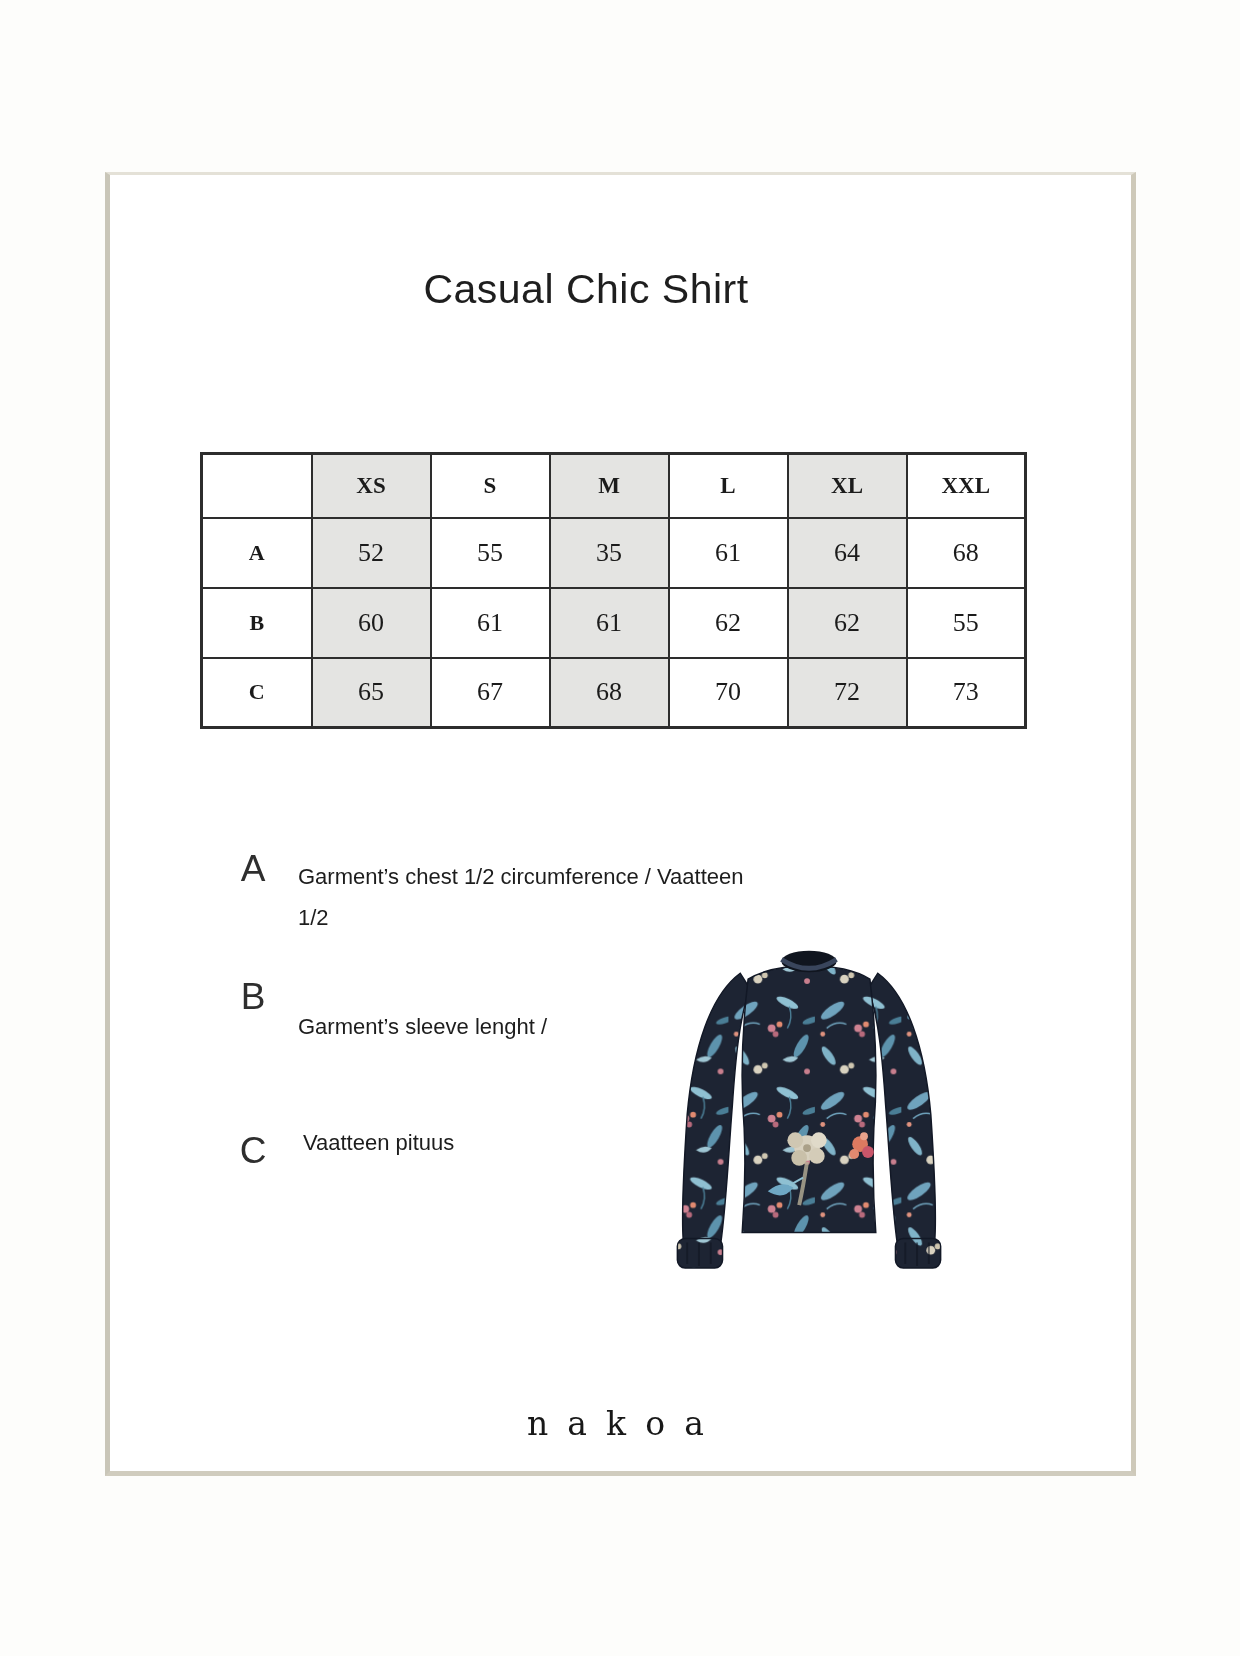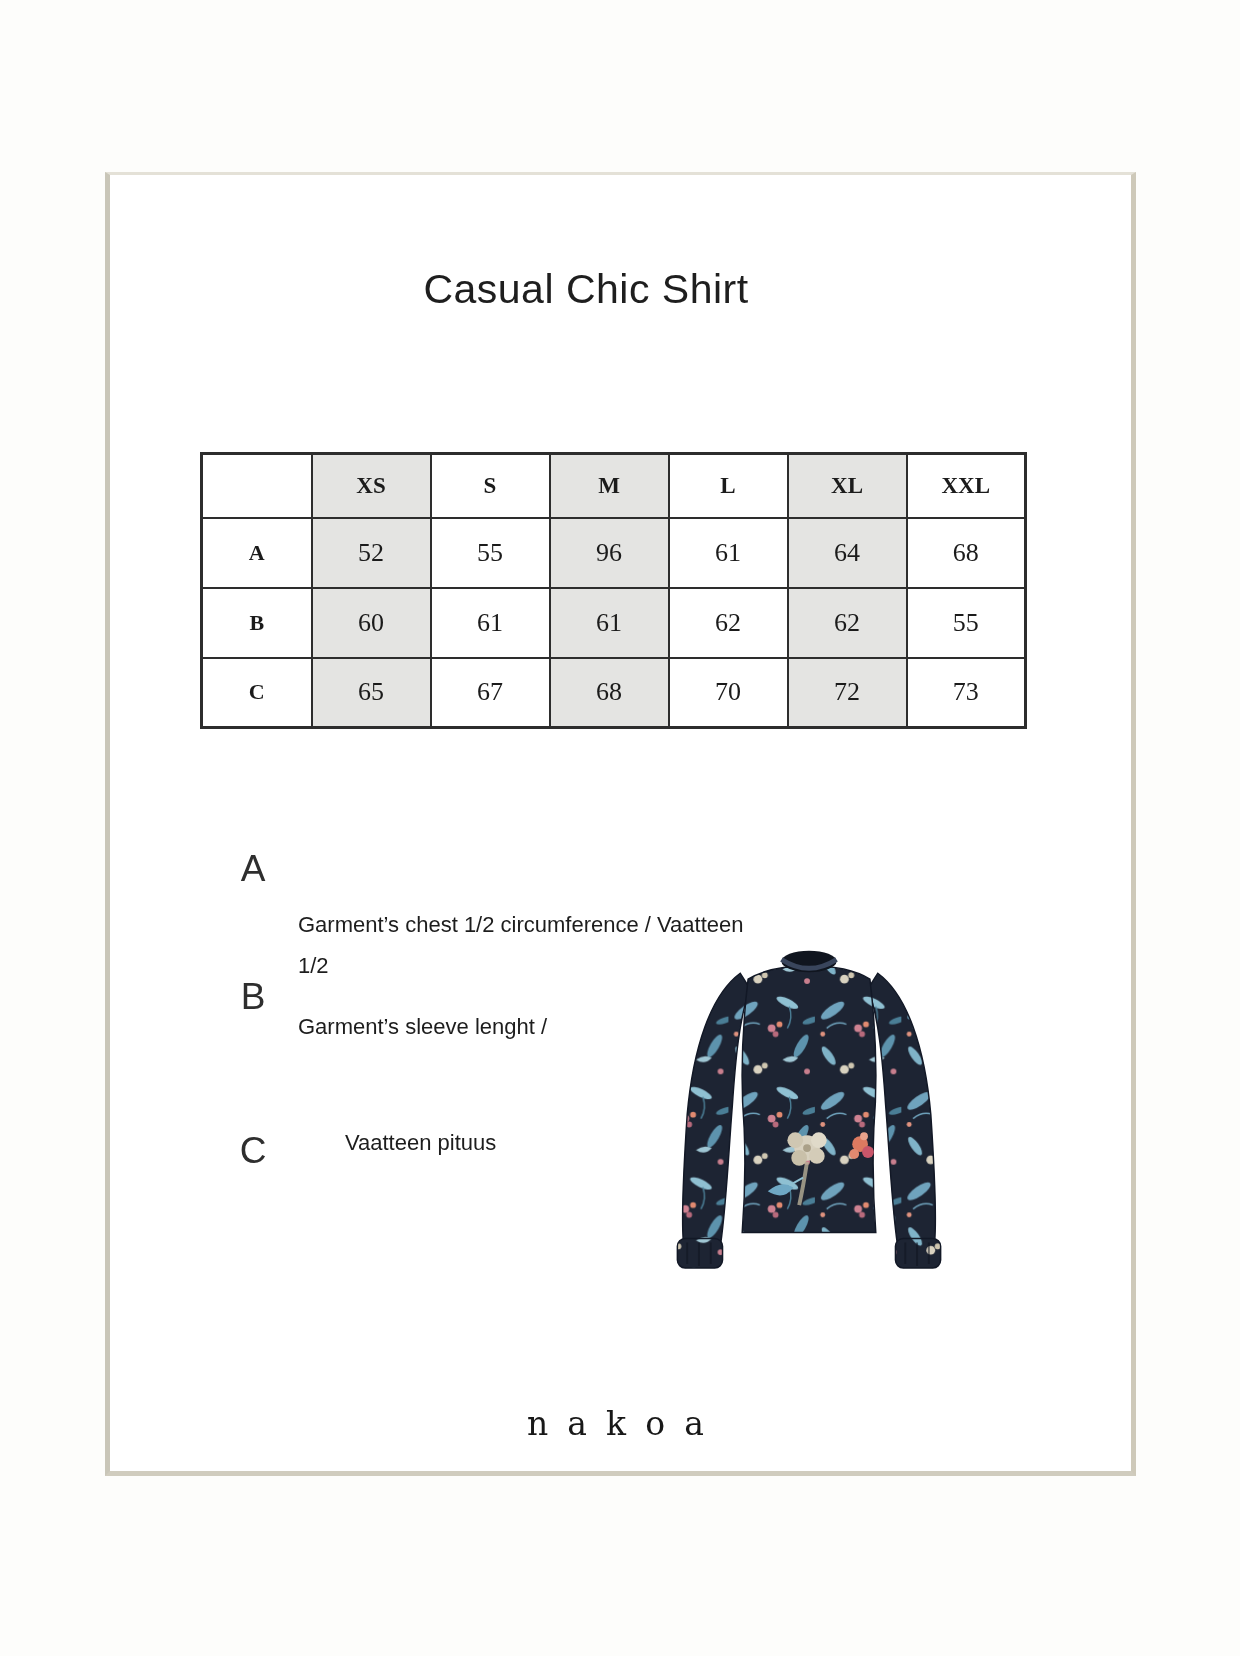--- a/index.html
+++ b/index.html
@@ -128,21 +128,21 @@
         <th>L</th>
         <th class="shaded">XL</th>
         <th>XXL</th>
       </tr>
     </thead>
     <tbody>
       <tr>
         <th>A</th>
         <td class="shaded">52</td>
         <td>55</td>
-        <td class="shaded">96</td>
+        <td class="shaded">35</td>
         <td>61</td>
         <td class="shaded">64</td>
         <td>68</td>
       </tr>
       <tr>
         <th>B</th>
         <td class="shaded">60</td>
         <td>61</td>
         <td class="shaded">61</td>
         <td>62</td>
@@ -155,32 +155,32 @@
         <td>67</td>
         <td class="shaded">68</td>
         <td>70</td>
         <td class="shaded">72</td>
         <td>73</td>
       </tr>
     </tbody>
   </table>
 
   <div class="legend-letter" style="top: 848px;">A</div>
-  <div class="legend-text" style="top: 904px;">
+  <div class="legend-text" style="top: 856px;">
     <div>Garment’s chest 1/2 circumference / Vaatteen 1/2</div>
   </div>
 
   <div class="legend-letter" style="top: 976px;">B</div>
   <div class="legend-text" style="top: 982px; margin-top: 24px;">
     <div>Garment’s sleeve lenght /</div>
   </div>
 
   <div class="legend-letter" style="top: 1130px;">C</div>
   <div class="legend-text" style="top: 1122px;">
-    <div style="padding-left:5px;margin-left:42px;">Vaatteen pituus</div>
+    <div style="padding-left:5px;">Vaatteen pituus</div>
   </div>
 
   <svg class="product-photo" viewBox="0 0 340 400" aria-hidden="true">
     <defs>
       <pattern id="floral" width="88" height="92" patternUnits="userSpaceOnUse">
         <rect width="88" height="92" fill="#1d2433"></rect>
         <ellipse cx="18" cy="20" rx="14" ry="5" fill="#6fa3bd" transform="rotate(-35 18 20)"></ellipse>
         <ellipse cx="60" cy="12" rx="12" ry="4" fill="#8fc0d2" transform="rotate(25 60 12)"></ellipse>
         <path d="M62,16 q4,12 -2,22" stroke="#4a7e96" stroke-width="1.5" fill="none"></path>
         <circle cx="44" cy="38" r="4" fill="#cf8292"></circle>

